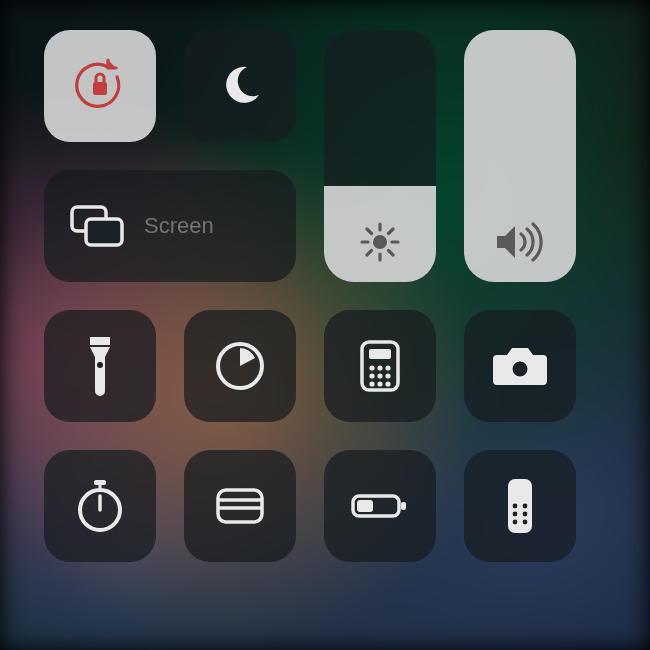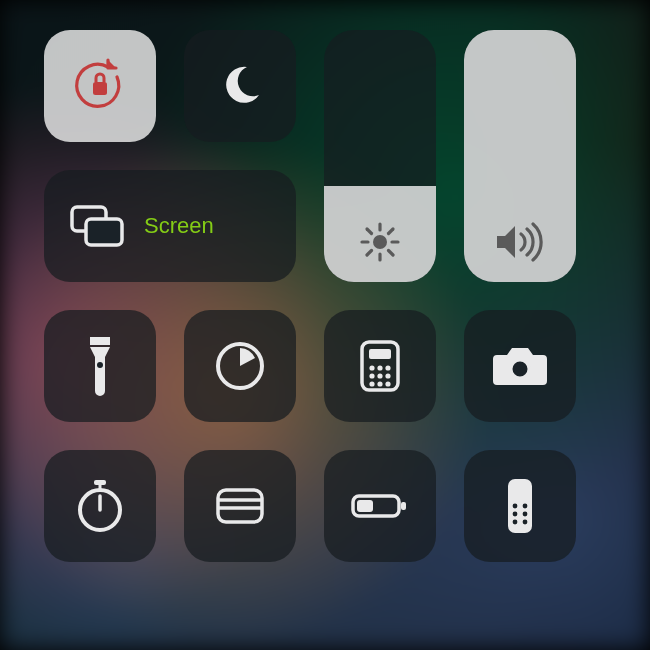--- a/index.html
+++ b/index.html
@@ -45,21 +45,21 @@
       position: absolute; left: 0; right: 0; bottom: 0;
       background: rgba(235,235,235,0.82);
     }
     .brightness .fill { height: 38%; }
     .volume .fill { height: 100%; }
     .slider .iconwrap {
       position: absolute; left: 0; right: 0; bottom: 18px;
       display: flex; justify-content: center;
     }
     .grid4 { display: grid; grid-template-columns: repeat(4, 112px); gap: 28px; }
-    .mir-text { color: #84cc16; font-size: 22px; line-height: 1.22; }
+    .mir-text { color: #737373; font-size: 22px; line-height: 1.22; }
     .highlight::before{
       content:""; position:absolute; inset:-6px; border-radius:30px;
       background: linear-gradient(180deg, rgba(255,225,160,0.9), rgba(255,170,120,0.55));
       z-index:-1;
     }
     .row1 { margin-bottom: 28px; align-items: flex-start; }
     .leftcol { display:flex; flex-direction:column; gap:28px; }
     svg { display:block; }
   </style>
 </head>

